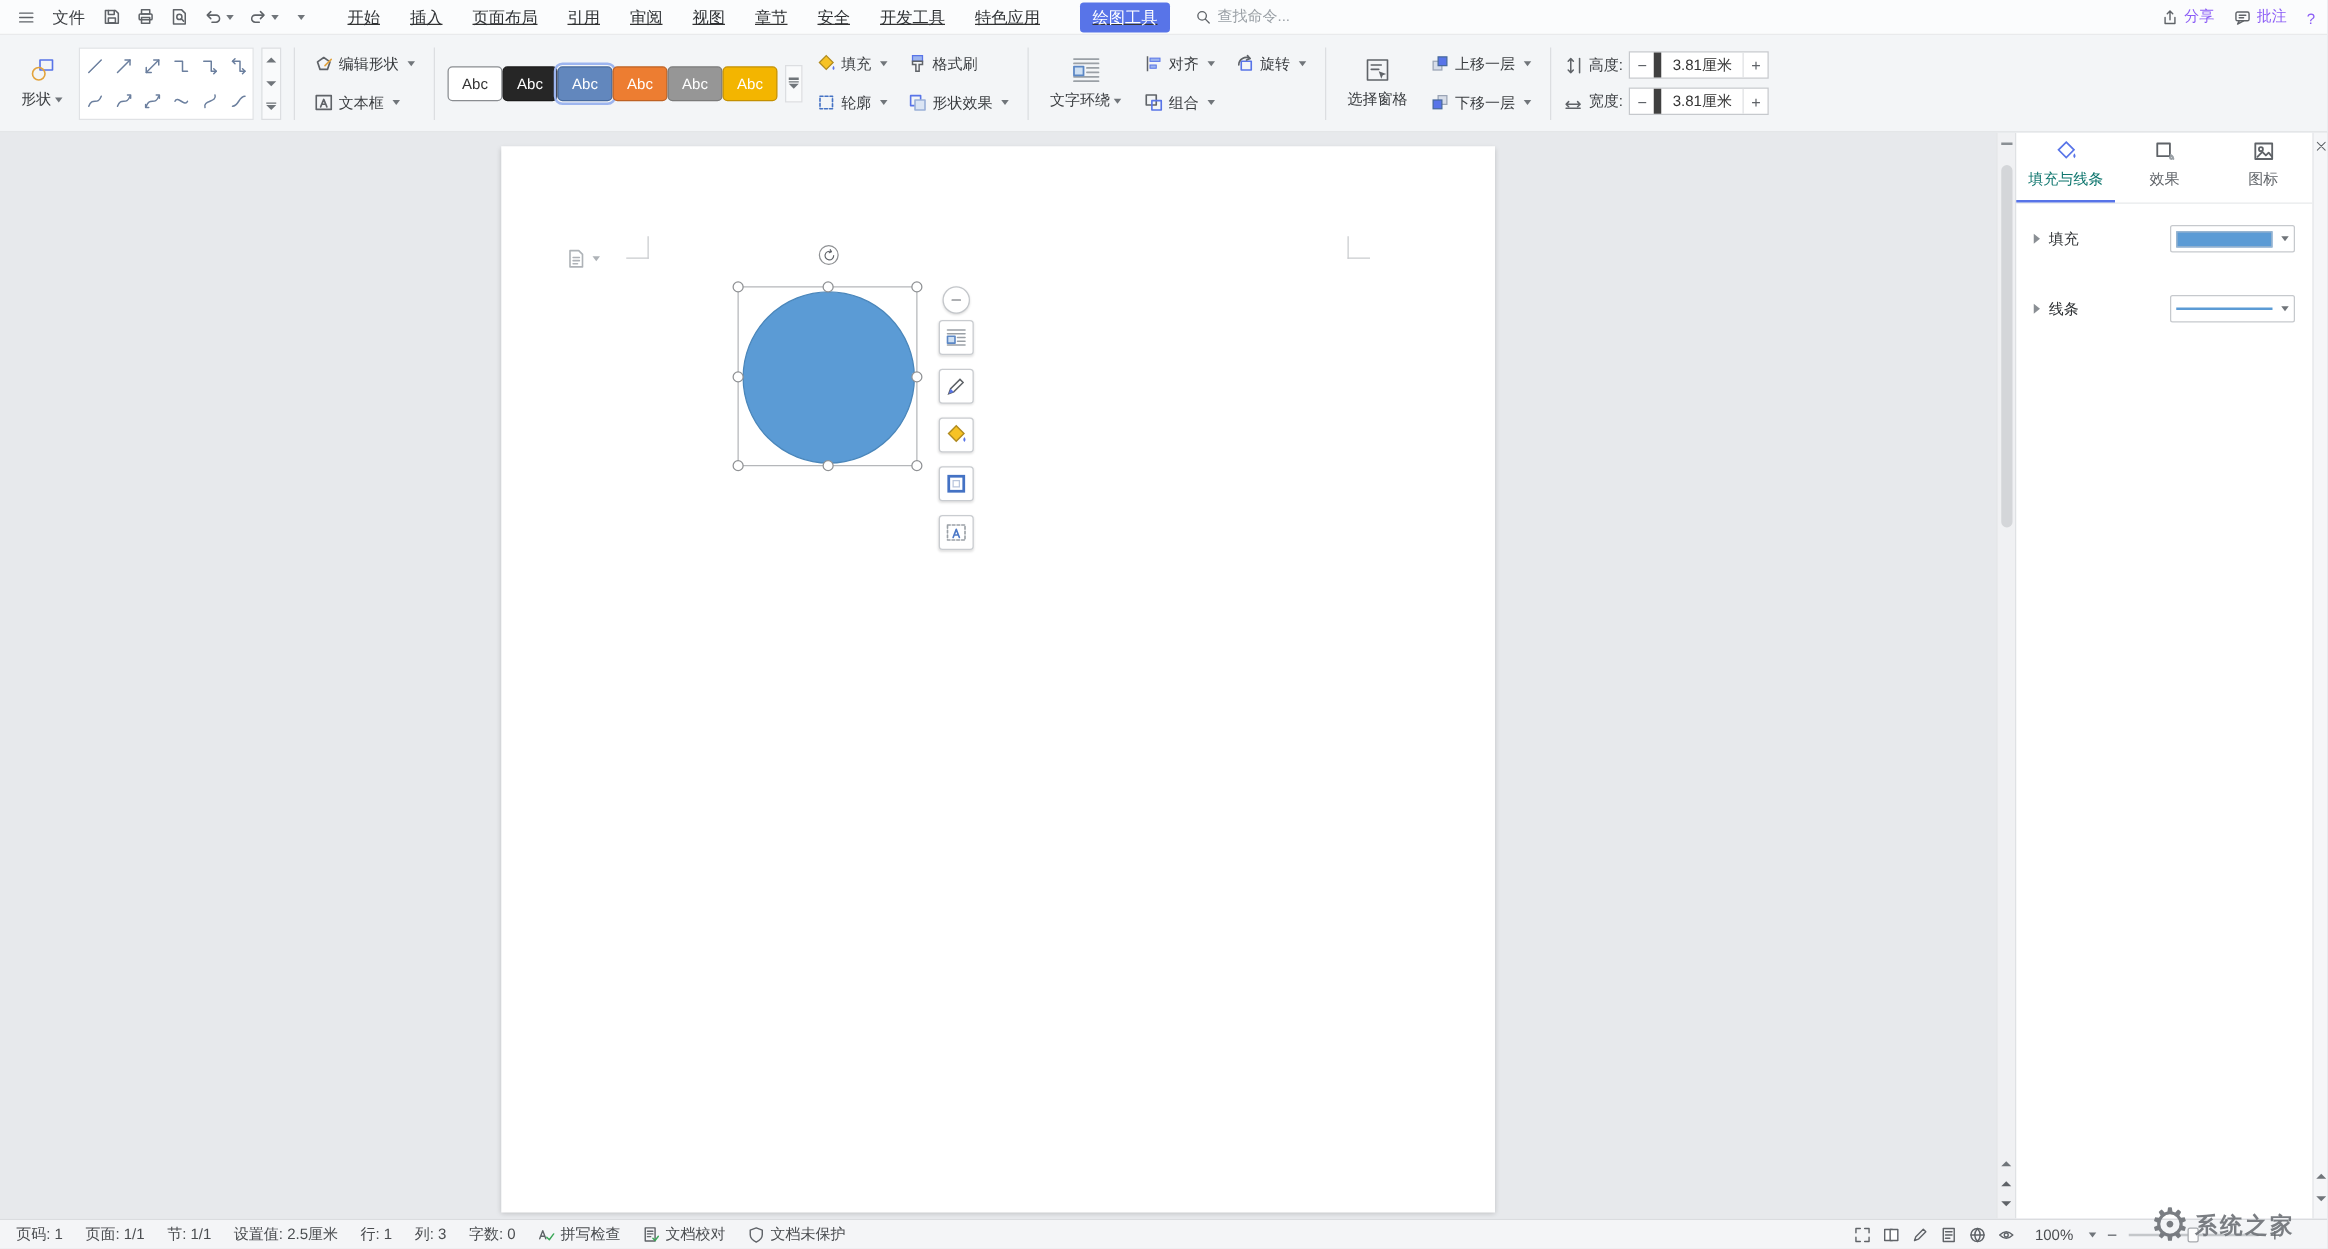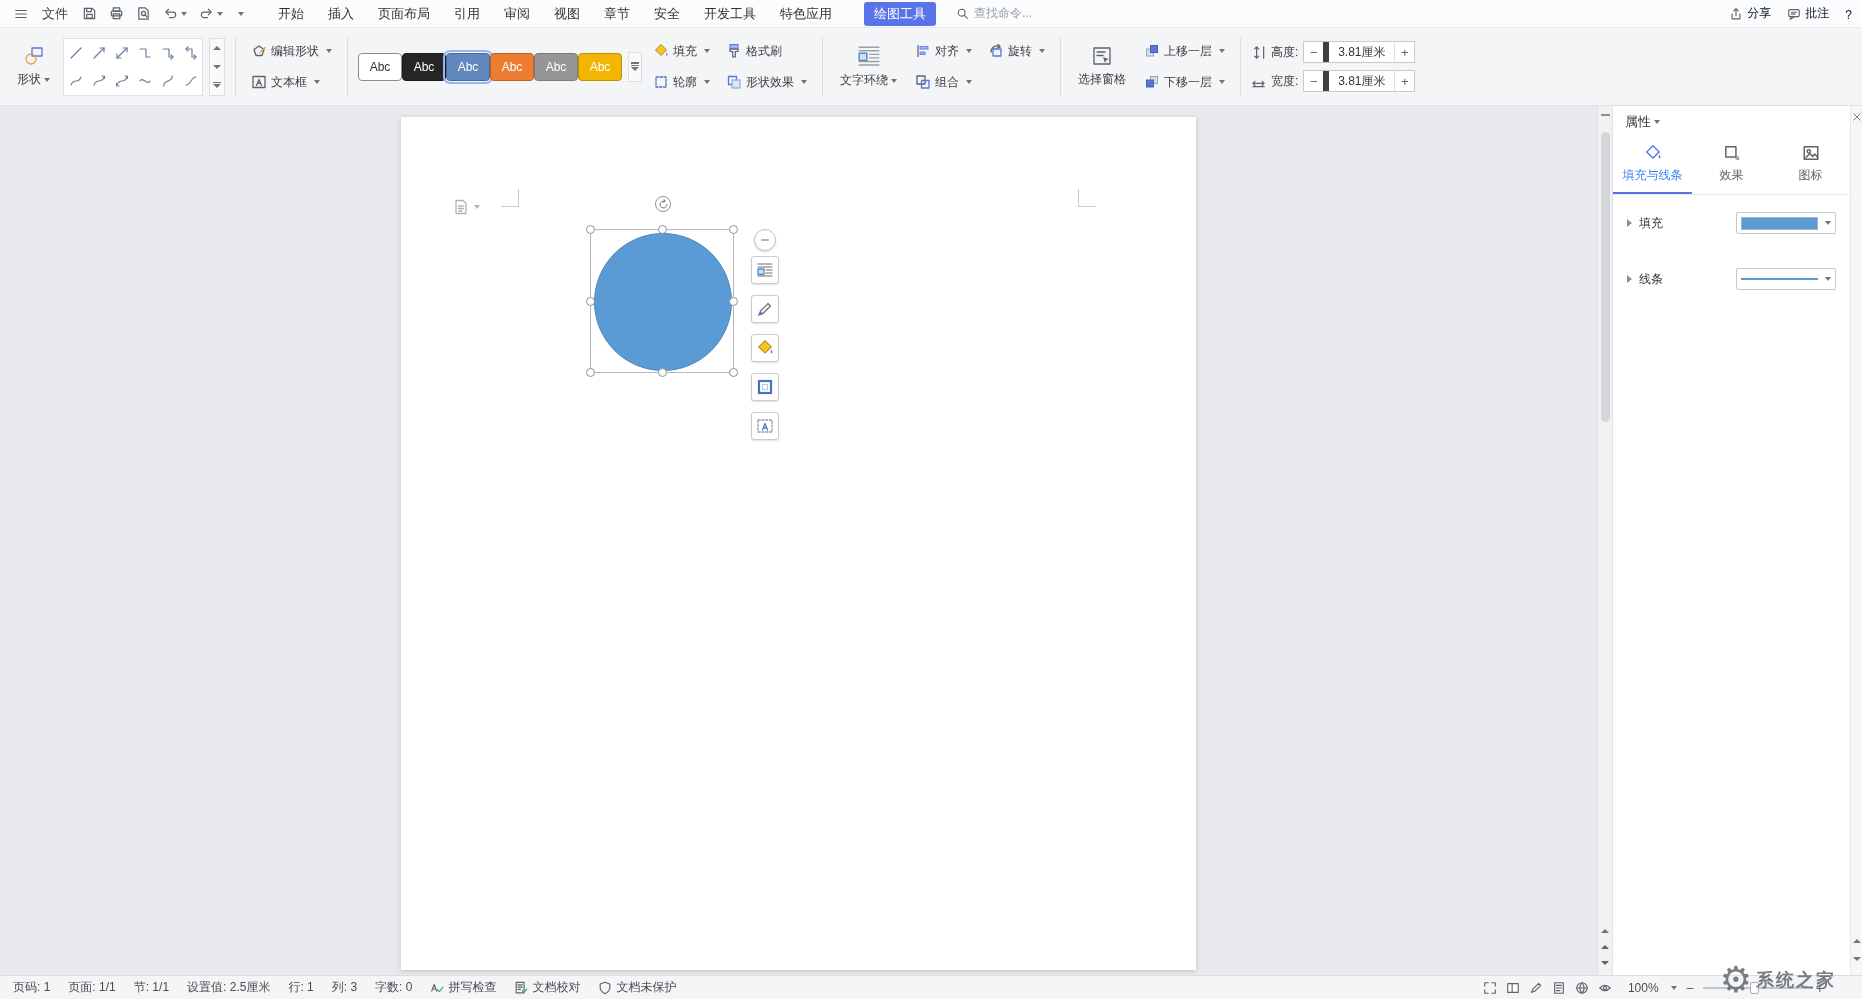--- a/index.html
+++ b/index.html
@@ -5,25 +5,25 @@
   * { margin:0; padding:0; box-sizing:border-box; }
   html,body { width:1862px; height:999px; overflow:hidden; }
   body { font-family:"Liberation Sans","DejaVu Sans",sans-serif; font-size:12px; color:#333; background:#e7e9ec; }
   .app { width:1862px; height:999px; display:flex; flex-direction:column; position:relative; }
 
   
   .titlebar { height:28px; flex:0 0 28px; background:#fbfcfd; border-bottom:1px solid #e9eaec; display:flex; align-items:center; padding:0 10px; gap:4px; }
   .tb-btn { height:22px; display:flex; align-items:center; justify-content:center; padding:0 4px; border-radius:3px; color:#3c3f43; }
   .tb-label { font-size:13px; padding:0 6px; }
   .caret { width:0; height:0; border-left:3.5px solid transparent; border-right:3.5px solid transparent; border-top:4px solid #70757a; display:inline-block; margin-left:3px; }
-  .menu-tabs { display:flex; align-items:center; margin-left:14px; }
+  .menu-tabs { display:flex; align-items:center; margin-left:14px;text-decoration:underline; }
   .menu-tab { padding:4px 12px; font-size:13px; color:#2f3235; white-space:nowrap; }
   .context-tab { color:#fff; border-radius:3px; padding:3px 10px; margin-left:20px; font-size:13px; white-space:nowrap; }
   .search-cmd { display:flex; align-items:center; gap:5px; color:#9aa0a6; margin-left:16px; white-space:nowrap; }
-  .titlebar-right { margin-left:auto; display:flex; align-items:flex-end; gap:16px; color:#0f172a; }
+  .titlebar-right { margin-left:auto; display:flex; align-items:flex-end; gap:16px; color:#8b5cf6; }
   .tb-right-item { display:flex; align-items:center; gap:4px; font-size:12px; }
 
   
   .ribbon { height:78px; flex:0 0 78px; background:#f3f5f7; border-bottom:1px solid #dfe1e4; display:flex; align-items:center; padding:5px 10px; gap:6px; }
   .rgroup { display:flex; flex-direction:column; gap:3px; justify-content:center; }
   .rrow { display:flex; align-items:center; gap:6px; height:28px; }
   .rbtn { display:flex; align-items:center; gap:4px; padding:3px 5px; border-radius:3px; color:#3a3d40; white-space:nowrap; }
   .rbtn-tall { display:flex; flex-direction:column; align-items:center; justify-content:center; gap:4px; height:64px; padding:2px 7px; border-radius:3px; color:#3a3d40; }
   .sep { width:1px; height:58px; background:#dcdee1; margin:0 4px; flex:0 0 1px; }
   .shape-grid { display:grid; grid-template-columns:repeat(6,21px); grid-auto-rows:26px; gap:2px; background:#fff; border:1px solid #e0e2e5; padding:1px; }
@@ -69,21 +69,21 @@
   .ruler-toggle { width:15px; height:18px; display:flex; align-items:center; justify-content:center; }
   .ruler-toggle i { width:9px; height:2px; background:#8a8f94; display:block; }
   .vthumb { width:9px; height:290px; background:#d4d6d9; border-radius:5px; margin-top:8px; }
   .ds-bottom { margin-top:auto; display:flex; flex-direction:column; align-items:center; gap:12px; padding-bottom:10px; }
 
   
   .props { width:238px; flex:0 0 238px; background:#fff; border-left:1px solid #dfe1e4; display:flex; flex-direction:column; }
   .props-header { height:32px; display:flex; align-items:center; padding:0 12px; font-size:13px; color:#2f3235; }
   .props-tabs { display:flex; border-bottom:1px solid #e8eaec; }
   .ptab { flex:1; display:flex; flex-direction:column; align-items:center; gap:5px; padding:6px 0 8px; color:#5f6368; border-bottom:2px solid transparent; }
-  .ptab.active { color:#3b82f6; border-bottom-color:#5874e8; }
+  .ptab.active { color:#0f766e; border-bottom-color:#5874e8; }
   .prow { display:flex; align-items:center; padding:17px 14px; }
   .expander { width:0; height:0; border-top:4px solid transparent; border-bottom:4px solid transparent; border-left:5px solid #8a8f94; display:inline-block; margin-right:7px; }
   .prow-label { color:#2f3235; }
   .prow-ctl { margin-left:auto; width:100px; height:22px; border:1px solid #c6c9cd; border-radius:2px; display:flex; align-items:center; padding:0 4px; gap:4px; background:#fff; }
   .fill-bar { flex:1; height:13px; border:1px solid #9fb6cd; }
   .line-prev { flex:1; height:13px; background:#fff; display:flex; align-items:center; }
   .line-prev i { display:block; width:100%; height:2px; }
 
   
   .right-strip { width:12px; flex:0 0 12px; background:#f5f6f8; border-left:1px solid #e6e7ea; display:flex; flex-direction:column; align-items:center; }
@@ -582,24 +582,20 @@
         </span>
       <span class="vthumb"></span>
       <span class="ds-bottom">
         <i class="tri-up"></i>
         <i class="tri-up" style="border-bottom-color:#5f6368"></i>
         <i class="tri-down" style="border-top-color:#5f6368"></i>
       </span>
     </div>
 
     <aside class="props">
-      <div class="props-header">
-        <span>属性</span>
-        <span class="caret"></span>
-      </div>
       <div class="props-tabs">
         <span class="ptab active">
           <svg width="18" height="18" viewBox="0 0 16 16">
               <path d="M8 1.5L13.5 7 8 12.5 2.5 7z" fill="none" stroke="#5874e8" stroke-width="1.2"></path>
               <path d="M13.8 9.5q1.6 2.2 0 3.4q-1.6-1.2 0-3.4" fill="#5874e8"></path>
             </svg>
           <span>填充与线条</span>
         </span>
         <span class="ptab">
           <svg width="18" height="18" viewBox="0 0 16 16" class="ic">

